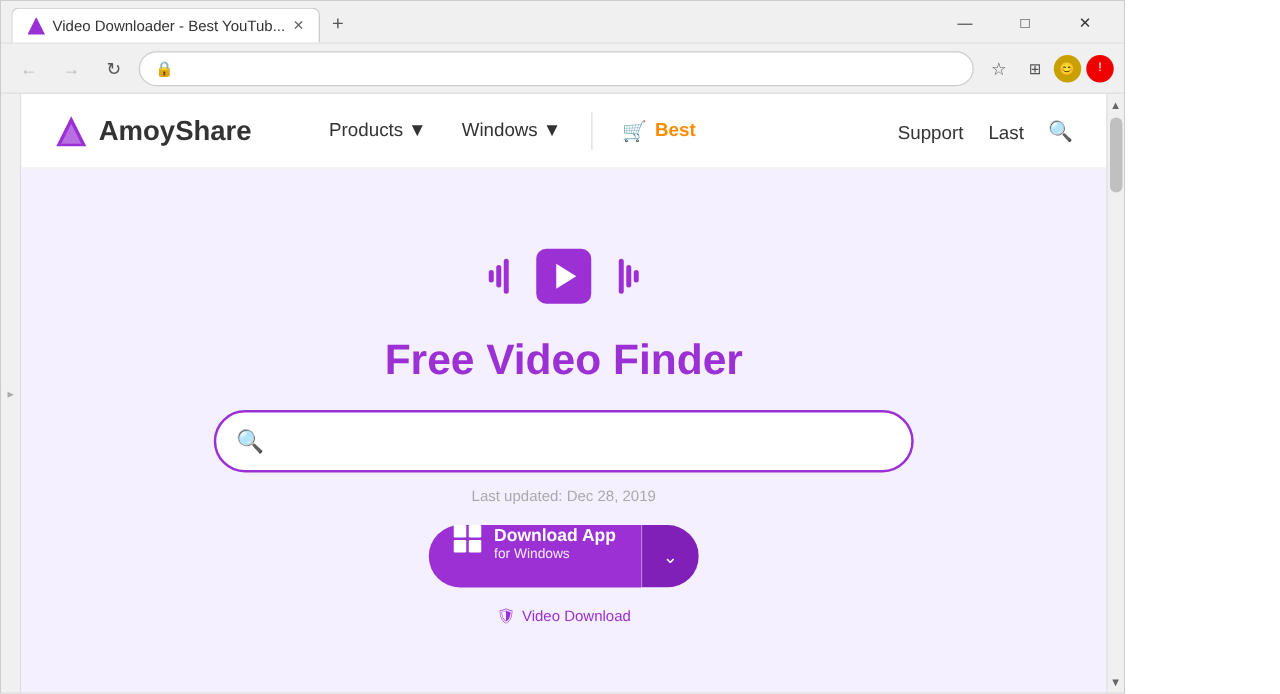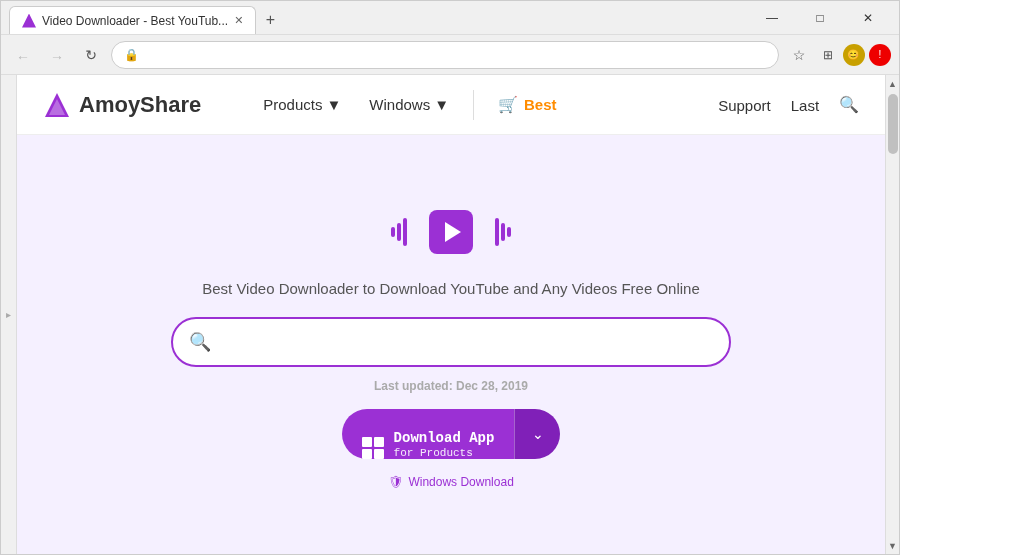--- a/index.html
+++ b/index.html
@@ -318,40 +318,38 @@
       background: transparent;
     }
     .search-btn {
       color: #9b30d4;
       font-size: 18px;
       cursor: pointer;
     }
     .last-updated {
       font-size: 12px;
       color: #aaa;
-      font-weight: bold;
     }
     .download-btn-wrap {
       display: flex;
       align-items: center;
       margin-top: 4px;
     }
     .download-btn-main {
       background: #9b30d4;
       color: #fff;
       height: 50px;
       padding: 0 20px;
       display: flex;
-      align-items: flex-end;
+      align-items: flex-start;
       gap: 10px;
       border-radius: 25px 0 0 25px;
       cursor: pointer;
       font-size: 15px;
       font-weight: 600;
-      font-family: Liberation Mono, monospace;
     }
     .win-icon {
       width: 22px; height: 22px;
       display: grid;
       grid-template-columns: 1fr 1fr;
       gap: 2px;
     }
     .win-square {
       background: #fff;
       border-radius: 1px;
@@ -497,47 +495,47 @@
               <div class="play-triangle"></div>
             </div>
             <div class="sound-waves right" style="position:relative; display:flex; align-items:center; gap:2px;">
               <div class="wave-bar" style="height:28px;"></div>
               <div class="wave-bar" style="height:18px;"></div>
               <div class="wave-bar" style="height:10px;"></div>
             </div>
           </div>
         </div>
 
-        <p class="hero-subtitle">Best Video Downloader to Download YouTube and Any Videos Free Online</p>
+        <h1 class="hero-title">Free Video Finder</h1>
 
         <div class="search-bar">
           <span class="search-btn">🔍</span>
         </div>
 
         <span class="last-updated">Last updated: Dec 28, 2019</span>
 
         <div class="download-btn-wrap">
           <div class="download-btn-main">
             <div class="win-icon">
               <div class="win-square"></div>
               <div class="win-square"></div>
               <div class="win-square"></div>
               <div class="win-square"></div>
             </div>
             <div class="download-btn-text">
               <span class="download-btn-label">Download App</span>
-              <span class="download-btn-sub">for Products</span>
+              <span class="download-btn-sub">for Windows</span>
             </div>
           </div>
           <div class="download-btn-arrow">⌄</div>
         </div>
 
         <div class="secure-download">
           <span>🛡</span>
-          <span>Windows Download</span>
+          <span>Video Download</span>
         </div>
       </div>
     </div>
 
     <div class="scrollbar">
       <div class="scroll-arrow">▲</div>
       <div class="scroll-track">
         <div class="scroll-thumb"></div>
       </div>
       <div class="scroll-arrow">▼</div>

